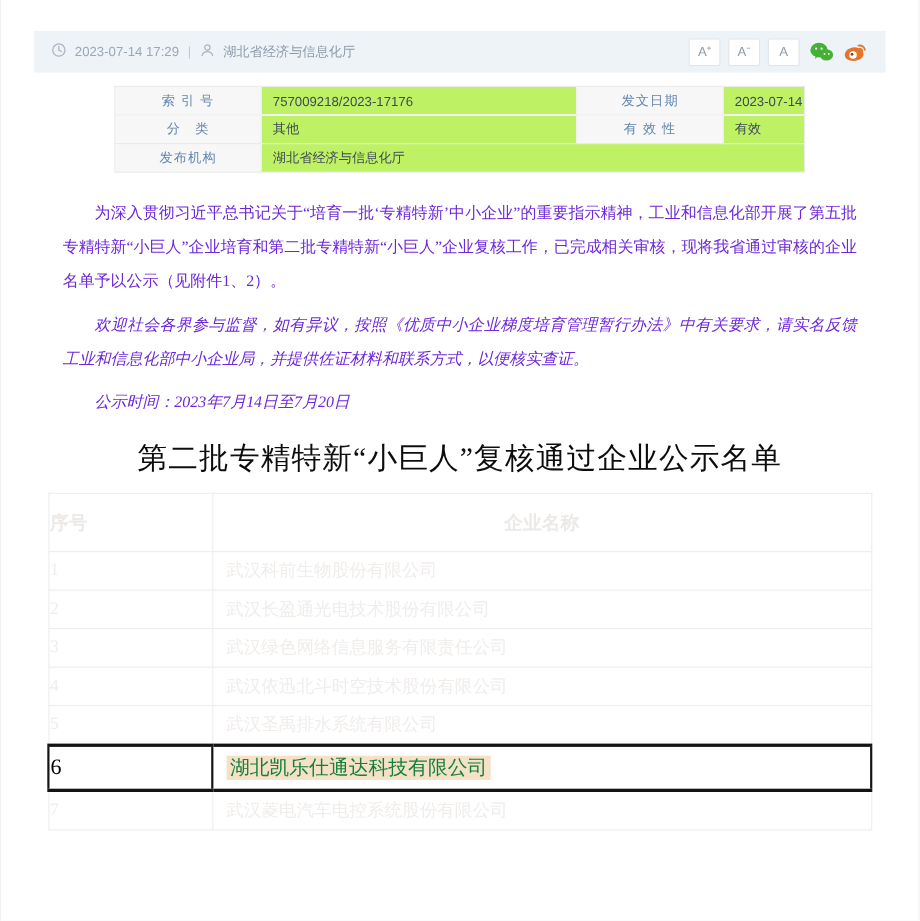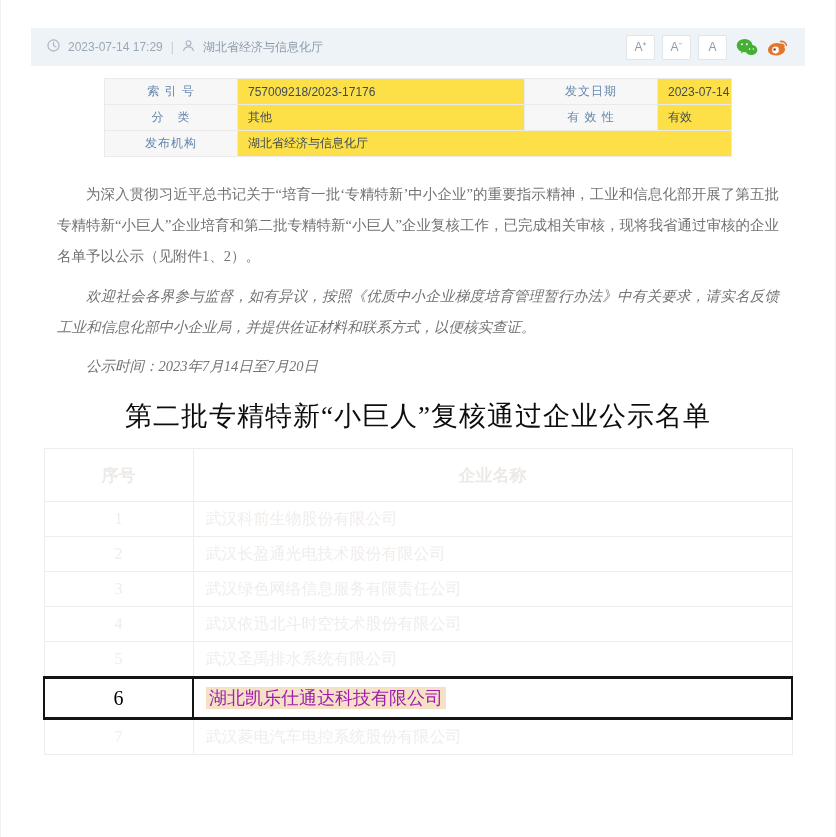--- a/index.html
+++ b/index.html
@@ -18,40 +18,40 @@
   .icon-svg{display:inline-block;vertical-align:middle;}
   .info-right{display:flex;align-items:center;gap:7px;}
   .font-btn{width:27px;height:23px;background:#fff;border:1px solid #e0e5ea;border-radius:2px;
             color:#8d9aa6;font-size:12px;display:flex;align-items:center;justify-content:center;
             cursor:pointer;line-height:1;}
   .share-icon{width:24px;height:24px;display:flex;align-items:center;justify-content:center;cursor:pointer;}
   
   .meta-table{width:628px;margin:12px auto 0;border-collapse:collapse;table-layout:fixed;font-size:12px;}
   .meta-table td{border:1px solid #eaeaea;height:23px;padding:1px 10px;overflow:hidden;white-space:nowrap;}
   .meta-table .lbl{background:#f7f7f7;color:#6386ad;text-align:center;letter-spacing:1px;}
-  .meta-table .val{color:#3f4a55;background:#fde047;}
+  .meta-table .val{color:#3f4a55;background:#bef264;}
   
   .body-text{margin:22px 56px 0;font-family:"Liberation Serif","DejaVu Serif",serif;
-             font-size:14.5px;color:#737373;line-height:2.15;text-align:justify;}
+             font-size:14.5px;color:#6d28d9;line-height:2.15;text-align:justify;}
   .body-text p{margin:0;text-indent:2em;}
   .body-text p+p{margin-top:8px;font-style:italic;}
   
   .attach-label{margin:30px 0 0 56px;font-size:21px;font-weight:bold;color:#101010;}
   .list-title{margin-top:16px;text-align:center;font-family:"Liberation Serif","DejaVu Serif",serif;
               font-weight:normal;font-size:27px;color:#0d0d0d;letter-spacing:1px;}
   
   .company-table{width:750px;margin:14px auto 0;border-collapse:collapse;
                  font-family:"Liberation Serif","DejaVu Serif",serif;}
   .company-table th,.company-table td{border:1px solid #ededed;}
   .company-table th{height:50px;font-weight:bold;font-size:17px;color:#ece9e6;}
   .company-table td{height:32px;font-size:16px;}
-  .company-table .no{width:145px;text-align:center;}
+  .company-table .no{width:145px;text-align:left;}
   .company-table .name{padding-left:12px;}
   .row-faded td{color:#f0edeb;}
-  .row-highlight td{border-top:3px solid #141414;border-bottom:3px solid #141414;color:#a21caf;height:36px;}
+  .row-highlight td{border-top:3px solid #141414;border-bottom:3px solid #141414;color:#15803d;height:36px;}
   .row-highlight .no{border-left:2px solid #141414;border-right:2px solid #141414;
                      font-size:20px;color:#000;}
   .row-highlight .name{border-right:2px solid #141414;font-size:18px;}
   .row-highlight .name .hl{background:#f4e1c6;padding:1px 3px;}
 </style>
 </head>
 <body>
 
 <div class="page">
 

